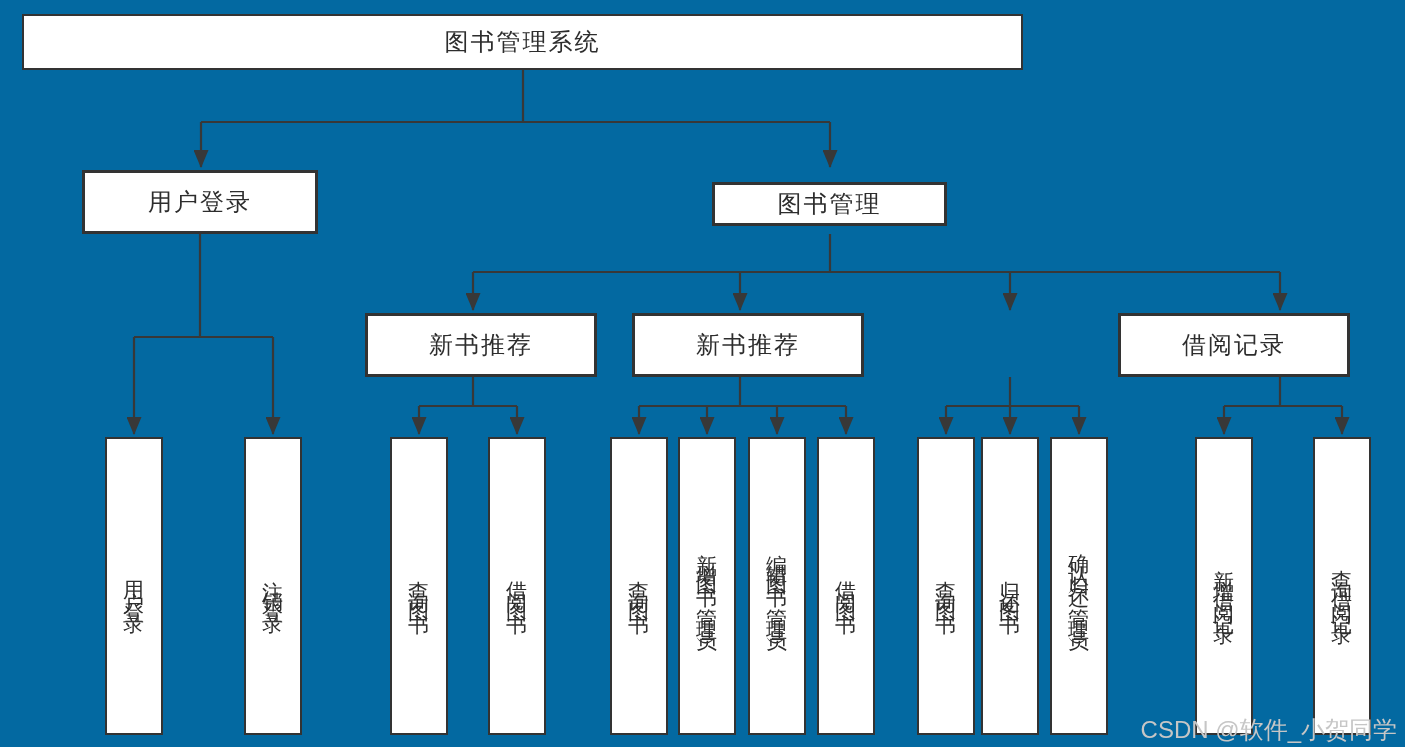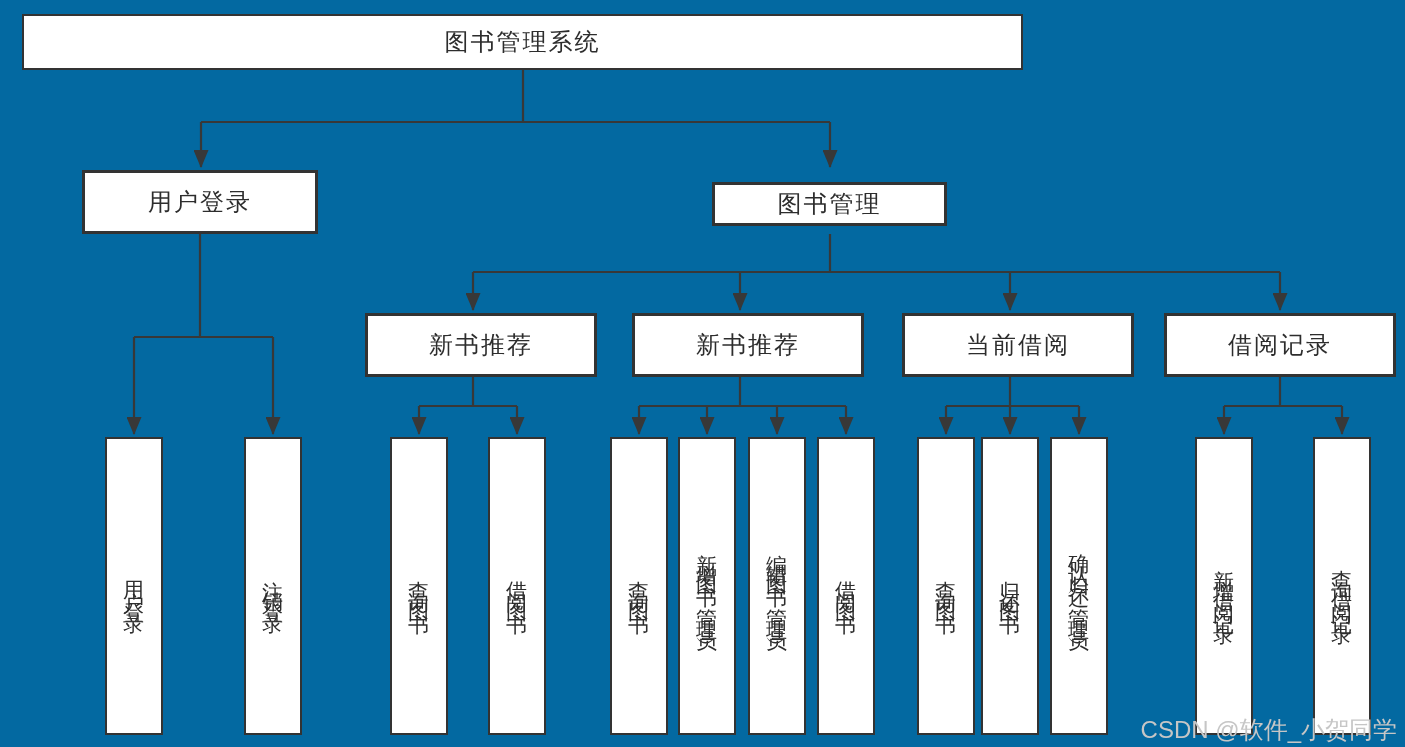--- a/index.html
+++ b/index.html
@@ -34,21 +34,21 @@
     white-space: nowrap;
     line-height: 1;
   }
   .root  { left: 22px;  top: 14px;  width: 1001px; height: 56px; border-width: 2px; }
   .lv2-a { left: 82px;  top: 170px; width: 236px;  height: 64px; }
   .lv2-b { left: 712px; top: 182px; width: 235px;  height: 44px; }
   .lv3   { top: 313px; width: 232px; height: 64px; }
   .lv3-1 { left: 365px; }
   .lv3-2 { left: 632px; }
   .lv3-3 { left: 902px; }
-  .lv3-4 { left: 1164px; }
+  .lv3-4 { left: 1118px; }
   .leaf {
     position: absolute;
     box-sizing: border-box;
     top: 437px;
     width: 58px;
     height: 298px;
     background: #ffffff;
     border: 2px solid #333333;
     display: flex;
     align-items: center;
@@ -144,23 +144,20 @@
   <div class="node lv2-b">
     <span class="lbl">图书管理</span>
   </div>
 
   <div class="node lv3 lv3-1">
     <span class="lbl">新书推荐</span>
   </div>
   <div class="node lv3 lv3-2">
     <span class="lbl">新书推荐</span>
   </div>
-  <div class="node lv3 lv3-3">
-    <span class="lbl">当前借阅</span>
-  </div>
   <div class="node lv3 lv3-4">
     <span class="lbl">借阅记录</span>
   </div>
 
   <div class="leaf a1">
     <span class="vlbl">用户登录</span>
   </div>
   <div class="leaf a2">
     <span class="vlbl">注销登录</span>
   </div>

